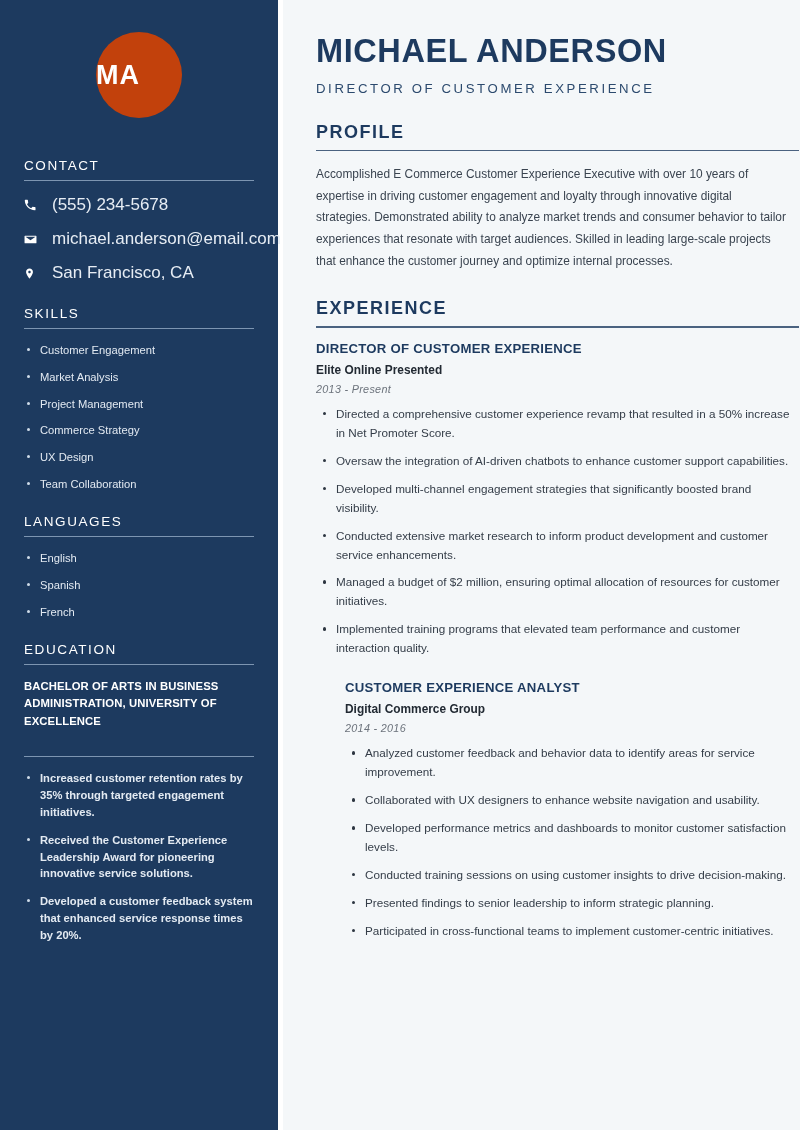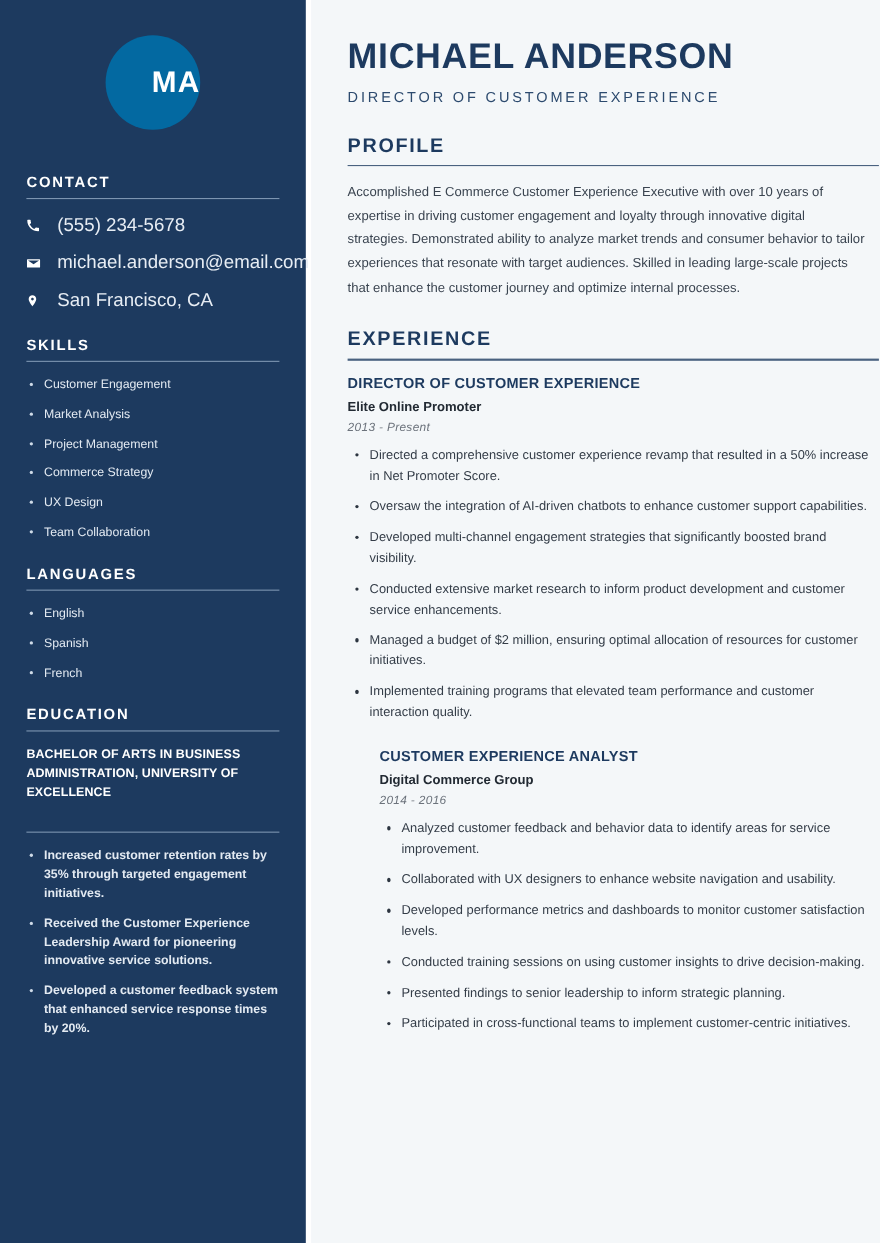--- a/index.html
+++ b/index.html
@@ -40,35 +40,35 @@
     display: flex;
     justify-content: center;
     padding-top: 32px;
     padding-bottom: 40px;
   }
 
   .avatar {
     width: 86px;
     height: 86px;
     border-radius: 50%;
-    background: #0369a1;
+    background: #c2410c;
     display: flex;
     align-items: center;
-    justify-content: flex-end;
+    justify-content: flex-start;
     color: #ffffff;
     font-size: 27px;
     font-weight: bold;
     letter-spacing: 1px;
   }
 
   .side-section { margin-bottom: 22px; }
 
   .side-heading {
     font-size: 13.5px;
-    font-weight: bold;
+    font-weight: normal;
     letter-spacing: 1.6px;
     color: #ffffff;
     padding-bottom: 7px;
   }
 
   .side-rule {
     height: 1px;
     background: #9db4cc;
     width: 230px;
     margin-bottom: 13px;
@@ -348,21 +348,21 @@
       <div class="main-rule"></div>
       <p class="profile-text">Accomplished E Commerce Customer Experience Executive with over 10 years of expertise in driving customer engagement and loyalty through innovative digital strategies. Demonstrated ability to analyze market trends and consumer behavior to tailor experiences that resonate with target audiences. Skilled in leading large-scale projects that enhance the customer journey and optimize internal processes.</p>
     </section>
 
     <section class="main-section">
       <div class="main-heading">EXPERIENCE</div>
       <div class="main-rule"></div>
 
       <div class="job-block">
         <div class="job-role">DIRECTOR OF CUSTOMER EXPERIENCE</div>
-        <div class="job-company">Elite Online Promoter</div>
+        <div class="job-company">Elite Online Presented</div>
         <div class="job-dates">2013 - Present</div>
         <ul class="job-points">
           <li class="job-point">Directed a comprehensive customer experience revamp that resulted in a 50% increase in Net Promoter Score.</li>
           <li class="job-point">Oversaw the integration of AI-driven chatbots to enhance customer support capabilities.</li>
           <li class="job-point">Developed multi-channel engagement strategies that significantly boosted brand visibility.</li>
           <li class="job-point">Conducted extensive market research to inform product development and customer service enhancements.</li>
           <li class="job-point">Managed a budget of $2 million, ensuring optimal allocation of resources for customer initiatives.</li>
           <li class="job-point">Implemented training programs that elevated team performance and customer interaction quality.</li>
         </ul>
       </div>

